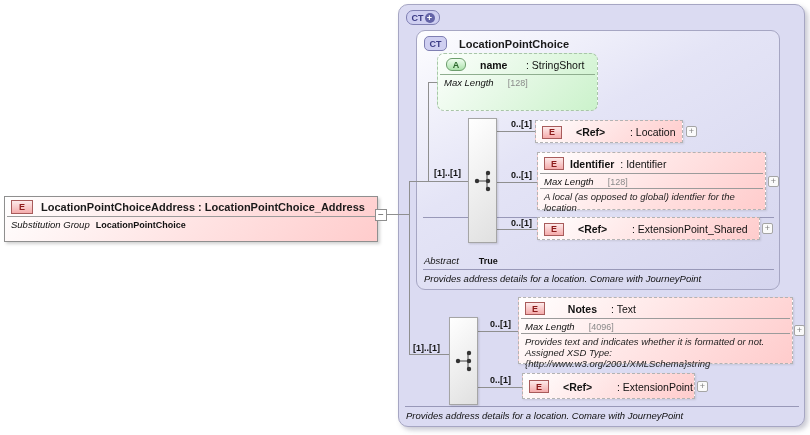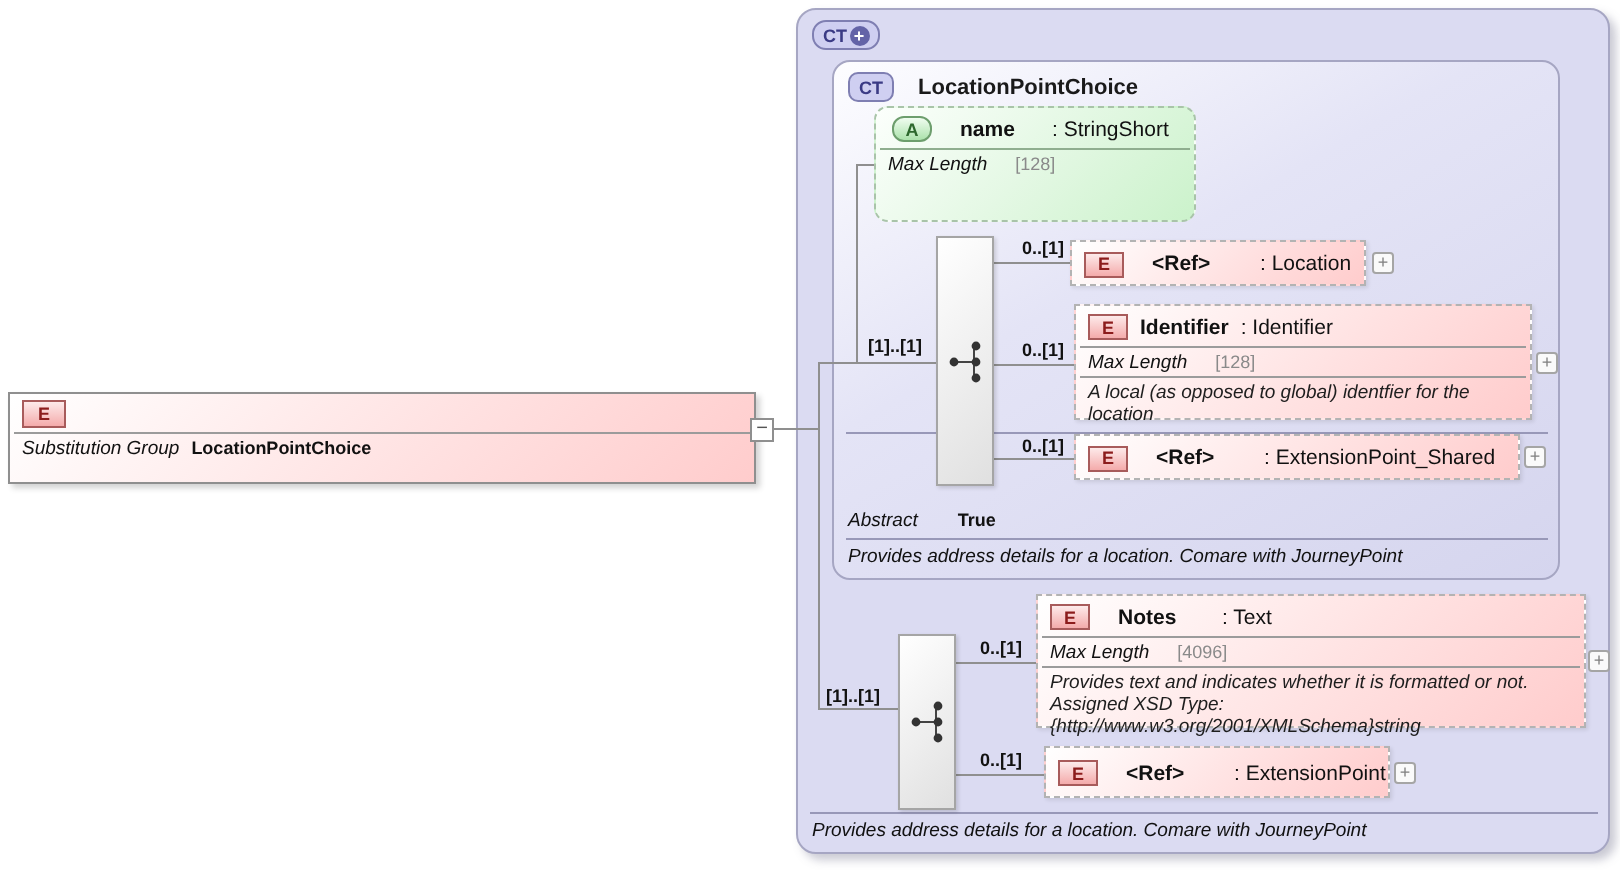--- a/index.html
+++ b/index.html
@@ -122,20 +122,21 @@
   <div class="card-label" style="left:511px; top:119px;">0..[1]</div>
   <div class="card-label" style="left:511px; top:170px;">0..[1]</div>
   <div class="card-label" style="left:511px; top:218px;">0..[1]</div>
   <div class="card-label" style="left:413px; top:343px;">[1]..[1]</div>
   <div class="card-label" style="left:490px; top:319px;">0..[1]</div>
   <div class="card-label" style="left:490px; top:375px;">0..[1]</div>
 
   <div class="node elem solidb" style="left:4px; top:196px; width:374px; height:46px;">
     <div class="hd" style="gap:8px; padding:3px 6px 2px;">
       <span class="eicon" style="width:22px;height:14px;">E</span>
+      <span class="bt">LocationPointChoiceAddress : LocationPointChoice_Address</span>
     </div>
     <div class="rw sub">
       <span class="flabel">Substitution Group</span>
       <span class="sgv">LocationPointChoice</span>
     </div>
   </div>
   <div class="collapse">
     <span>−</span>
   </div>
 
@@ -207,21 +208,21 @@
       <circle cx="3" cy="11" r="2.2" fill="#333"></circle>
       <circle cx="14" cy="3" r="2.2" fill="#333"></circle>
       <circle cx="14" cy="11" r="2.2" fill="#333"></circle>
       <circle cx="14" cy="19" r="2.2" fill="#333"></circle>
     </svg>
   </div>
 
   <div class="node elem dashedb" style="left:518px; top:297px; width:275px; height:67px;">
     <div class="hd">
       <span class="eicon">E</span>
-      <span class="nm" style="min-width:38px;">Notes</span>
+      <span class="nm" style="min-width:38px;text-align:right;">Notes</span>
       <span class="tp">: Text</span>
     </div>
     <div class="rw facet">
       <span class="flabel">Max Length</span>
       <span class="fvalue">[4096]</span>
     </div>
     <div class="rw desc">
       <span style="display:block;">Provides text and indicates whether it is formatted or not.</span>
       <span style="display:block;">Assigned XSD Type: {http://www.w3.org/2001/XMLSchema}string</span>
     </div>

